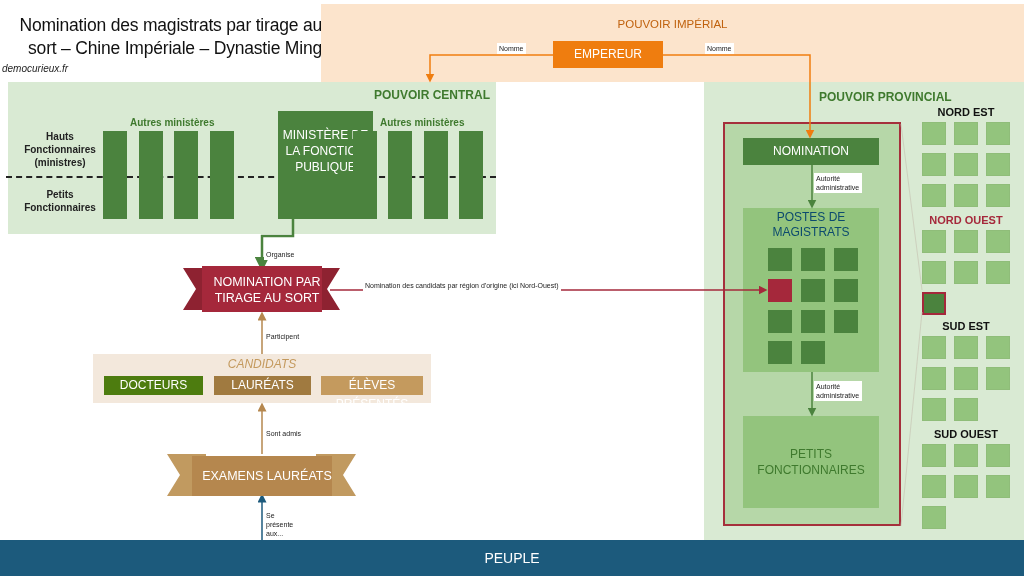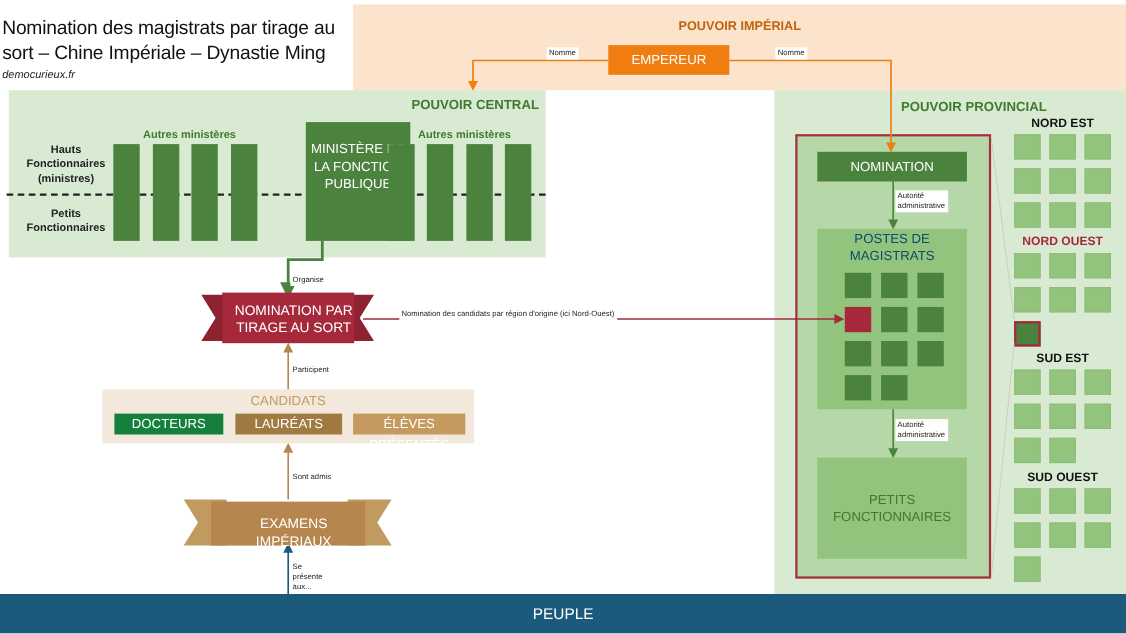--- a/index.html
+++ b/index.html
@@ -1,43 +1,43 @@
 <!DOCTYPE html>
 <html><head>
   <meta charset="utf-8">
   <style>
     * { box-sizing: border-box; margin: 0; padding: 0; }
     html, body { width: 1024px; height: 576px; overflow: hidden; background: #ffffff; }
     body { position: relative; font-family: "Liberation Sans", "DejaVu Sans", sans-serif; }
     .abs { position: absolute; }
 
     
-    #title { left: 2px; top: 14px; width: 320px; font-size: 17.5px; line-height: 23px; color: #111; font-family: "Liberation Sans", sans-serif; letter-spacing: -0.2px; }
+    #title { left: 2px; top: 14px; width: 320px; font-size: 17.5px; line-height: 23px; color: #111; font-family: "Liberation Sans", sans-serif; letter-spacing: -0.2px; text-align: right; }
     #site { left: 2px; top: 63px; font-size: 10px; font-style: italic; color: #222; font-family: "Liberation Sans", sans-serif; }
 
     
     #imperial { left: 321px; top: 4px; width: 703px; height: 78px; background: #fce4cc; }
-    #imperial-title { left: 0; top: 14px; width: 100%; text-align: center; color: #c0620e; font-weight: bold; font-size: 11.5px; }
+    #imperial-title { left: 0; top: 14px; width: 100%; text-align: center; color: #c0620e; font-weight: normal; font-size: 11.5px; }
     #empereur { left: 553px; top: 41px; width: 110px; height: 27px; background: #ef7d0f; color: #fff; font-size: 12px; text-align: center; line-height: 27px; }
 
     
     #central { left: 8px; top: 82px; width: 488px; height: 152px; background: #d9ead3; }
     #central-title { right: 6px; top: 6px; color: #3f7a2e; font-weight: bold; font-size: 12px; }
     .lvl-label { font-weight: bold; font-size: 10px; color: #222; text-align: center; line-height: 13px; }
     .dash { border-top: 2px dashed #222; height: 0; }
     .ministry { background: #4b833e; }
     #fp { background: #4b833e; color: #fff; font-size: 12px; text-align: center; line-height: 16px; padding-top: 16px; }
     .autres { color: #3f7a2e; font-weight: bold; font-size: 10px; }
 
     
     .ribbon-label { color: #fff; text-align: center; font-size: 12.5px; line-height: 16px; padding-left: 10px; }
 
     
     #candidats { left: 93px; top: 354px; width: 338px; height: 49px; background: #f3e8dc; }
-    #candidats-title { left: 0; top: 3px; width: 100%; text-align: center; color: #c49a5e; font-size: 12px; }
+    #candidats-title { left: 0; top: 3px; width: 100%; text-align: center; color: #c49a5e; font-size: 12px; font-style: italic; }
     .cand { top: 22px; height: 19px; color: #fff; font-size: 12px; text-align: center; line-height: 19px; }
 
     
     #provincial { left: 704px; top: 82px; width: 320px; height: 458px; background: #d9ead3; }
     #provincial-title { left: 115px; top: 8px; color: #3f7a2e; font-weight: bold; font-size: 12px; }
     #prov-frame { left: 723px; top: 122px; width: 178px; height: 404px; background: #b6d7a8; border: 2px solid #a5303b; }
     #gouverneur { left: 743px; top: 138px; width: 136px; height: 27px; background: #4b833e; color: #fff; font-size: 12px; text-align: center; line-height: 27px; }
     #postes { left: 743px; top: 208px; width: 136px; height: 164px; background: #93c47d; }
     #postes-title { left: 0; top: 2px; width: 100%; text-align: center; color: #0c4a6e; font-size: 12px; line-height: 15px; }
     .poste { width: 24px; height: 23px; background: #4b833e; }
@@ -184,25 +184,25 @@
   </g>
 
   <g>
     <polygon points="167,454 206,454 206,496 167,496 180,475" fill="#c19a60"></polygon>
     <polygon points="356,454 316,454 316,496 356,496 343,475" fill="#c19a60"></polygon>
     <rect x="192" y="456" width="140" height="40" fill="#b5874e"></rect>
   </g>
 </svg>
 
 <div class="abs ribbon-label" style="left:202px;top:274px;width:120px;">NOMINATION PAR TIRAGE AU SORT</div>
-<div class="abs ribbon-label" style="left:192px;top:468px;width:140px;">EXAMENS IMPÉRIAUX</div>
+<div class="abs ribbon-label" style="left:192px;top:468px;width:140px;">EXAMENS LAURÉATS</div>
 
 <div id="candidats" class="abs">
   <div id="candidats-title" class="abs">CANDIDATS</div>
-  <div class="abs cand" style="left:11px;width:99px;background:#15803d;">DOCTEURS</div>
+  <div class="abs cand" style="left:11px;width:99px;background:#4d7c0f;">DOCTEURS</div>
   <div class="abs cand" style="left:121px;width:97px;background:#a07a40;">LAURÉATS</div>
   <div class="abs cand" style="left:228px;width:102px;background:#c49a5e;">ÉLÈVES PRÉSENTÉS</div>
 </div>
 
 <div class="abs tag" style="left:497px;top:43px;">Nomme</div>
 <div class="abs tag" style="left:705px;top:43px;">Nomme</div>
 <div class="abs tag" style="left:264px;top:249px;">Organise</div>
 <div class="abs tag" style="left:363px;top:280px;">Nomination des candidats par région d'origine (ici Nord-Ouest)</div>
 <div class="abs tag" style="left:264px;top:331px;">Participent</div>
 <div class="abs tag" style="left:264px;top:428px;">Sont admis</div>

